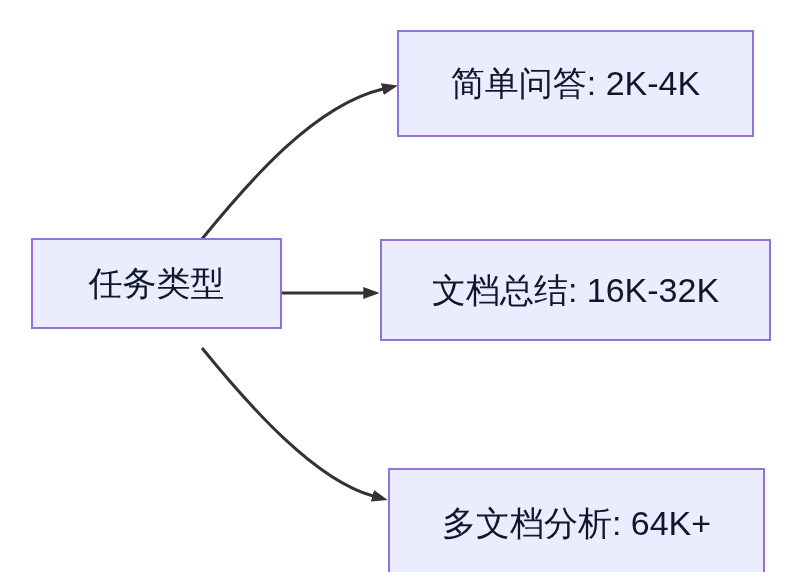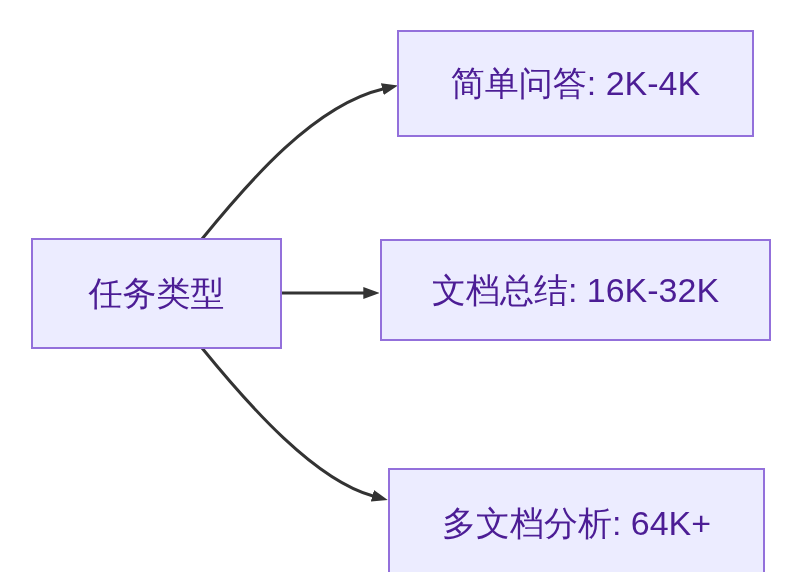--- a/index.html
+++ b/index.html
@@ -24,30 +24,30 @@
   .edge {
     fill: none;
     stroke: #333333;
     stroke-width: 3;
   }
   .node {
     position: absolute;
     box-sizing: border-box;
     background: #ECECFF;
     border: 2.5px solid #9370DB;
-    color: #4c1d95;
+    color: #0f172a;
     font-size: 34px;
     line-height: 1.2;
     display: flex;
     align-items: center;
     justify-content: center;
     text-align: center;
     white-space: nowrap;
   }
-  .node-root   { left: 31px;  top: 238px; width: 251px; height: 111px; }
+  .node-root   { left: 31px;  top: 238px; width: 251px; height: 91px; }
   .node-b1     { left: 397px; top: 30px;  width: 357px; height: 107px; }
   .node-b2     { left: 380px; top: 239px; width: 391px; height: 102px; }
   .node-b3     { left: 388px; top: 446px; width: 377px; height: 111px; margin-top: 22px; }
 </style>
 </head>
 <body>
 
 <div class="canvas">
 
   <svg class="edges" width="787" height="572" viewBox="0 0 787 572">

